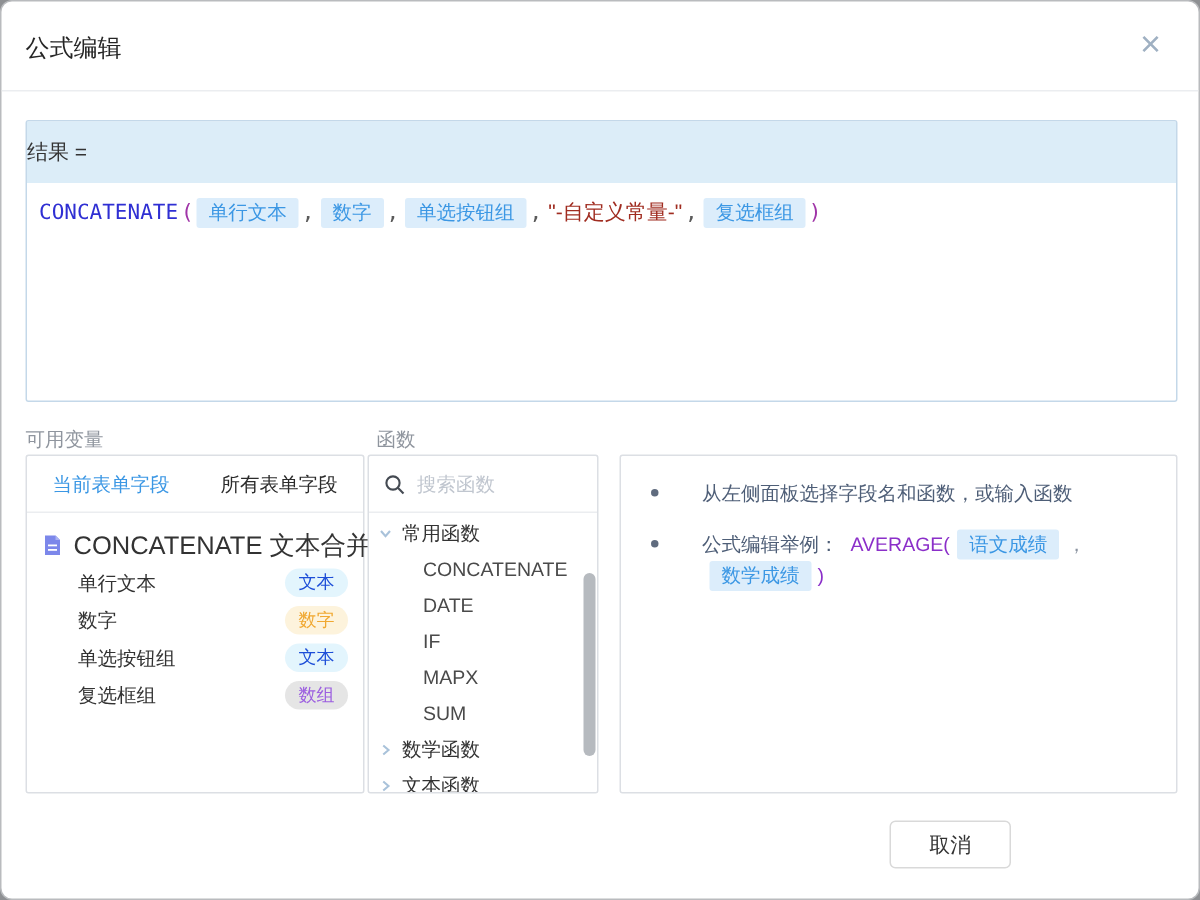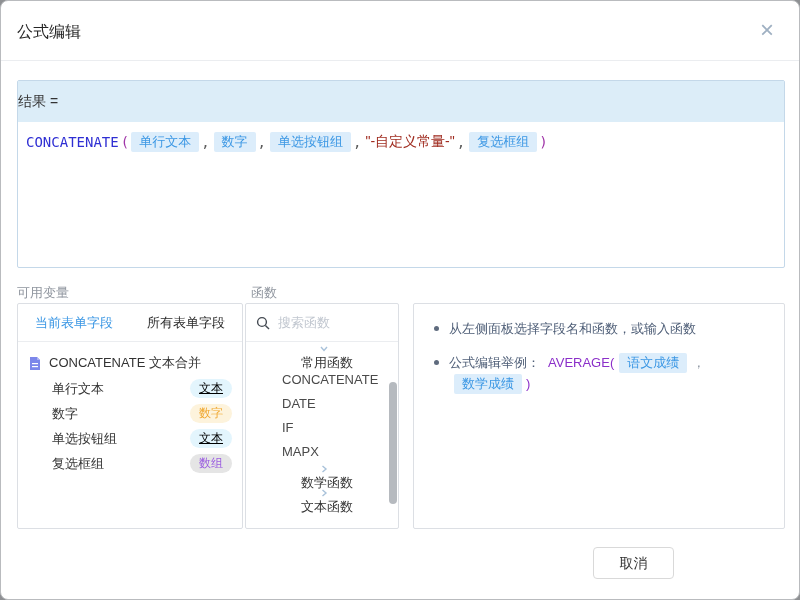--- a/index.html
+++ b/index.html
@@ -65,57 +65,57 @@
 
   
   .tabs { display:flex; height:38px; border-bottom:1px solid #ebedf0; }
   .tab {
     flex:1; text-align:center; line-height:38px; font-size:13px;
     color:#2b2b2b; cursor:pointer; white-space:nowrap;
   }
   .tab.active { color:#3b97e4; }
   .vars-list { padding-top:8px; }
   .group-row { display:flex; align-items:center; height:26px; padding-left:10px; cursor:pointer; }
-  .group-label { font-size:13px; color:#333; margin-left:7px; white-space:nowrap;text-align:right; }
+  .group-label { font-size:17px; color:#333; margin-left:7px; white-space:nowrap;text-align:right; }
   .field-row {
     display:flex; align-items:center; justify-content:space-between;
     height:25px; padding-left:34px; padding-right:10px; cursor:pointer;
   }
   .field-name { font-size:13px; color:#333; }
   .badge {
     font-size:12px; line-height:19px; padding:0 9px; border-radius:10px; white-space:nowrap;
   }
-  .badge-blue   { color:#000000; background:#e3f5fd;text-decoration:underline; }
+  .badge-blue   { color:#1d4ed8; background:#e3f5fd; }
   .badge-orange { color:#f0a831; background:#fdf3dc; }
   .badge-purple { color:#9c5fe0; background:#e5e5e5; }
 
   
   .search-row {
     display:flex; align-items:center; height:38px;
     border-bottom:1px solid #ebedf0; padding-left:10px;
   }
   .search-input {
     border:none; outline:none; font-size:13px; color:#333;
     margin-left:8px; width:100px; background:transparent;
     font-family:"Liberation Sans","DejaVu Sans",sans-serif;
   }
   .search-input::placeholder { color:#c0c6cf; }
   .fn-list { position:relative; height:186px; overflow:hidden; padding-top:2px; }
-  .tree-row { display:flex; align-items:center; height:24px; padding-left:6px; cursor:pointer;flex-direction:column; }
+  .tree-row { display:flex; align-items:center; height:24px; padding-left:6px; cursor:pointer; }
   .tree-row .chev { width:12px; display:flex; align-items:center; }
   .tree-label { font-size:13px; color:#333; margin-left:4px; white-space:nowrap; }
   .tree-child { height:24px; line-height:24px; padding-left:36px; font-size:13px; color:#4a4a4a; cursor:pointer; white-space:nowrap; }
   .scroll-thumb {
     position:absolute; right:1px; top:40px; width:8px; height:122px;
     background:#b6babf; border-radius:4px; cursor:pointer;
   }
 
   
   #help-panel { padding:14px 18px; }
-  .tip-row { display:flex; align-items:flex-start; margin-bottom:13px; }
+  .tip-row { display:flex; align-items:flex-start; margin-bottom:13px;gap:19px; }
   .bullet { width:5px; height:5px; border-radius:50%; background:#5f6b7e; margin:8px 10px 0 2px; flex:none; }
   .tip-text { font-size:13px; color:#4e5e77; line-height:21px; }
   .tip-line2 { display:flex; align-items:center; flex-wrap:wrap; font-size:13px; color:#4e5e77; line-height:21px; }
   .ex-func { color:#8b2fc9; margin-left:8px; }
   .ex-paren { color:#8b2fc9; margin-left:4px; }
   .ex-comma { color:#8a93a0; margin:0 5px; }
   .tip-line2 .chip { margin-left:5px; }
 
   
   .btn {
@@ -212,20 +212,21 @@
               <svg width="10" height="10" viewBox="0 0 10 10">
                 <path d="M2 3 L5 6.5 L8 3" fill="none" stroke="#a9c2da" stroke-width="1.4"></path>
               </svg>
             </span>
             <span class="tree-label">常用函数</span>
           </div>
           <div class="tree-child">CONCATENATE</div>
           <div class="tree-child">DATE</div>
           <div class="tree-child">IF</div>
           <div class="tree-child">MAPX</div>
+          <div class="tree-child">SUM</div>
           <div class="tree-row">
             <span class="chev">
               <svg width="10" height="10" viewBox="0 0 10 10">
                 <path d="M3.5 2 L7 5 L3.5 8" fill="none" stroke="#a9c2da" stroke-width="1.4"></path>
               </svg>
             </span>
             <span class="tree-label">数学函数</span>
           </div>
           <div class="tree-row">
             <span class="chev">

